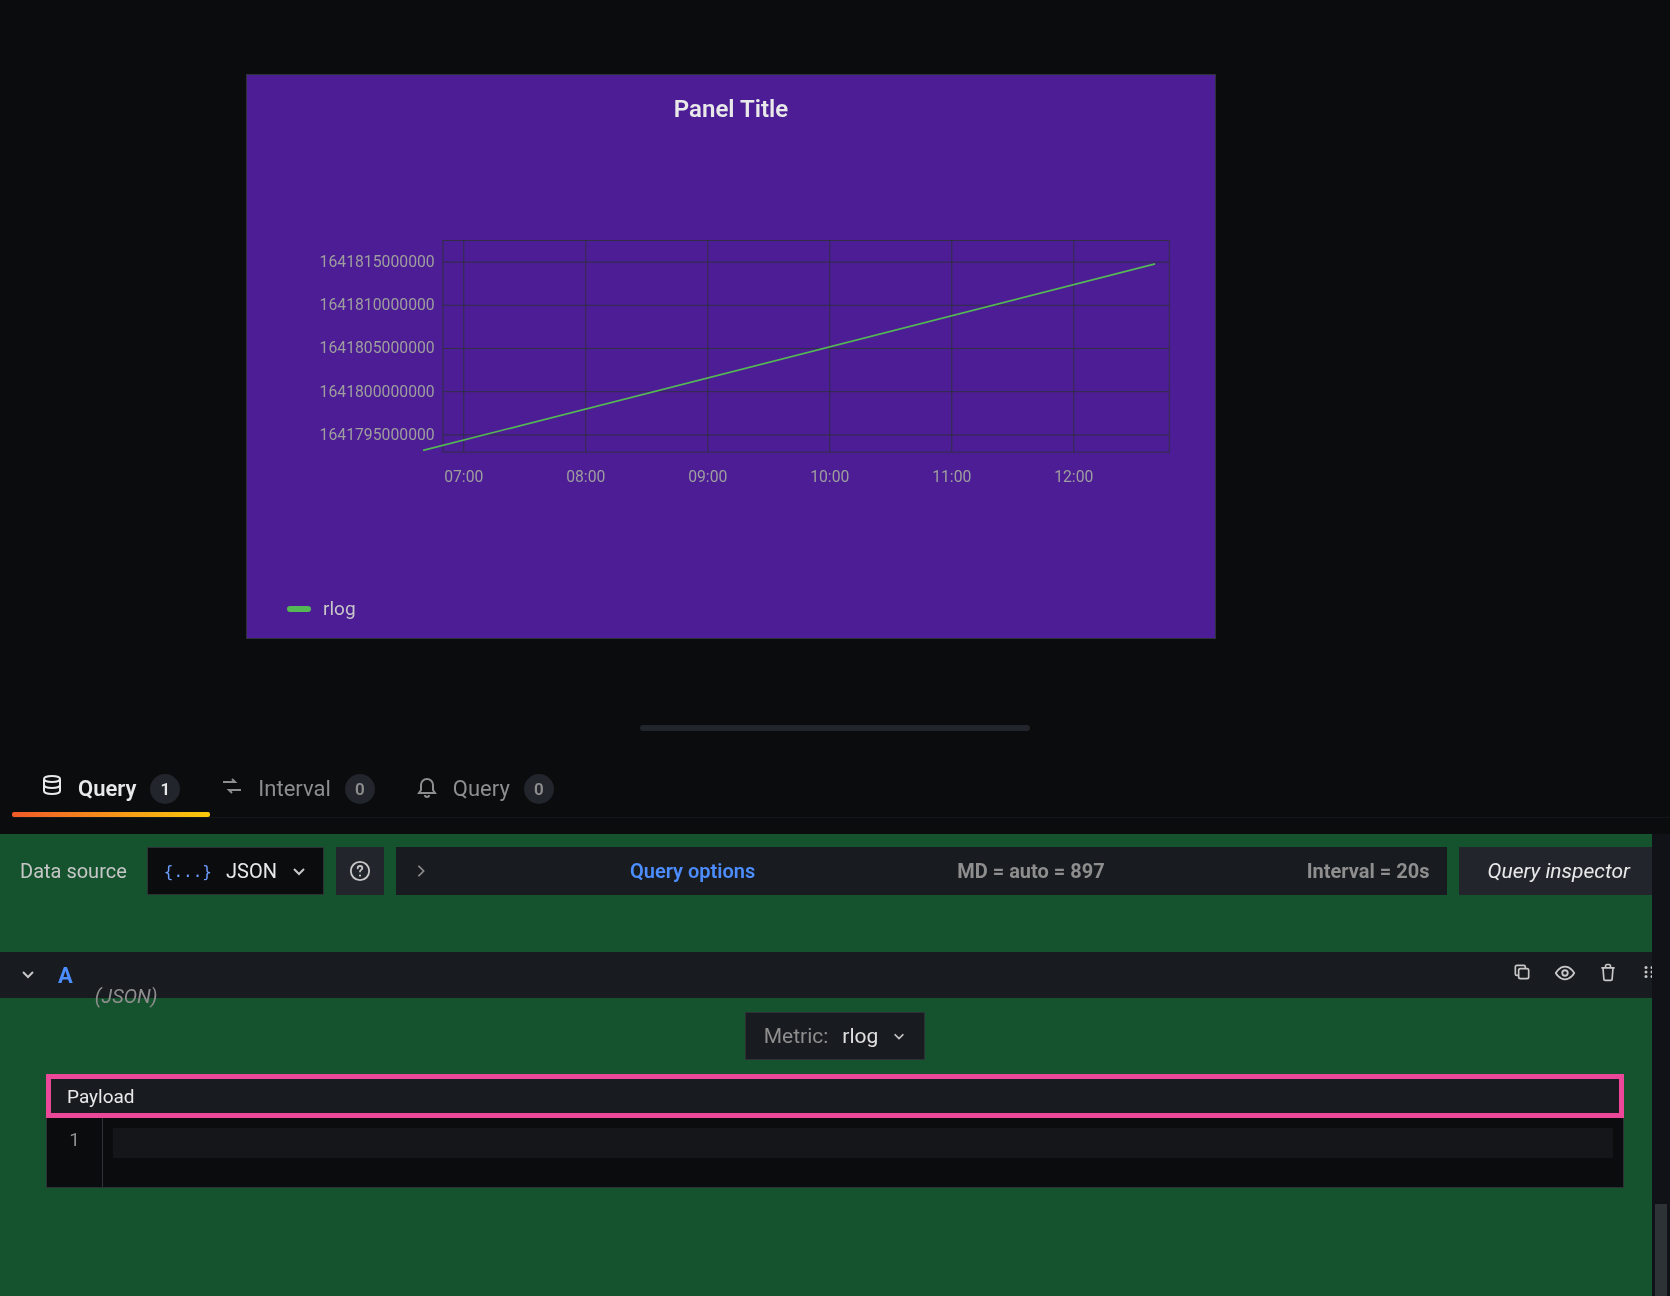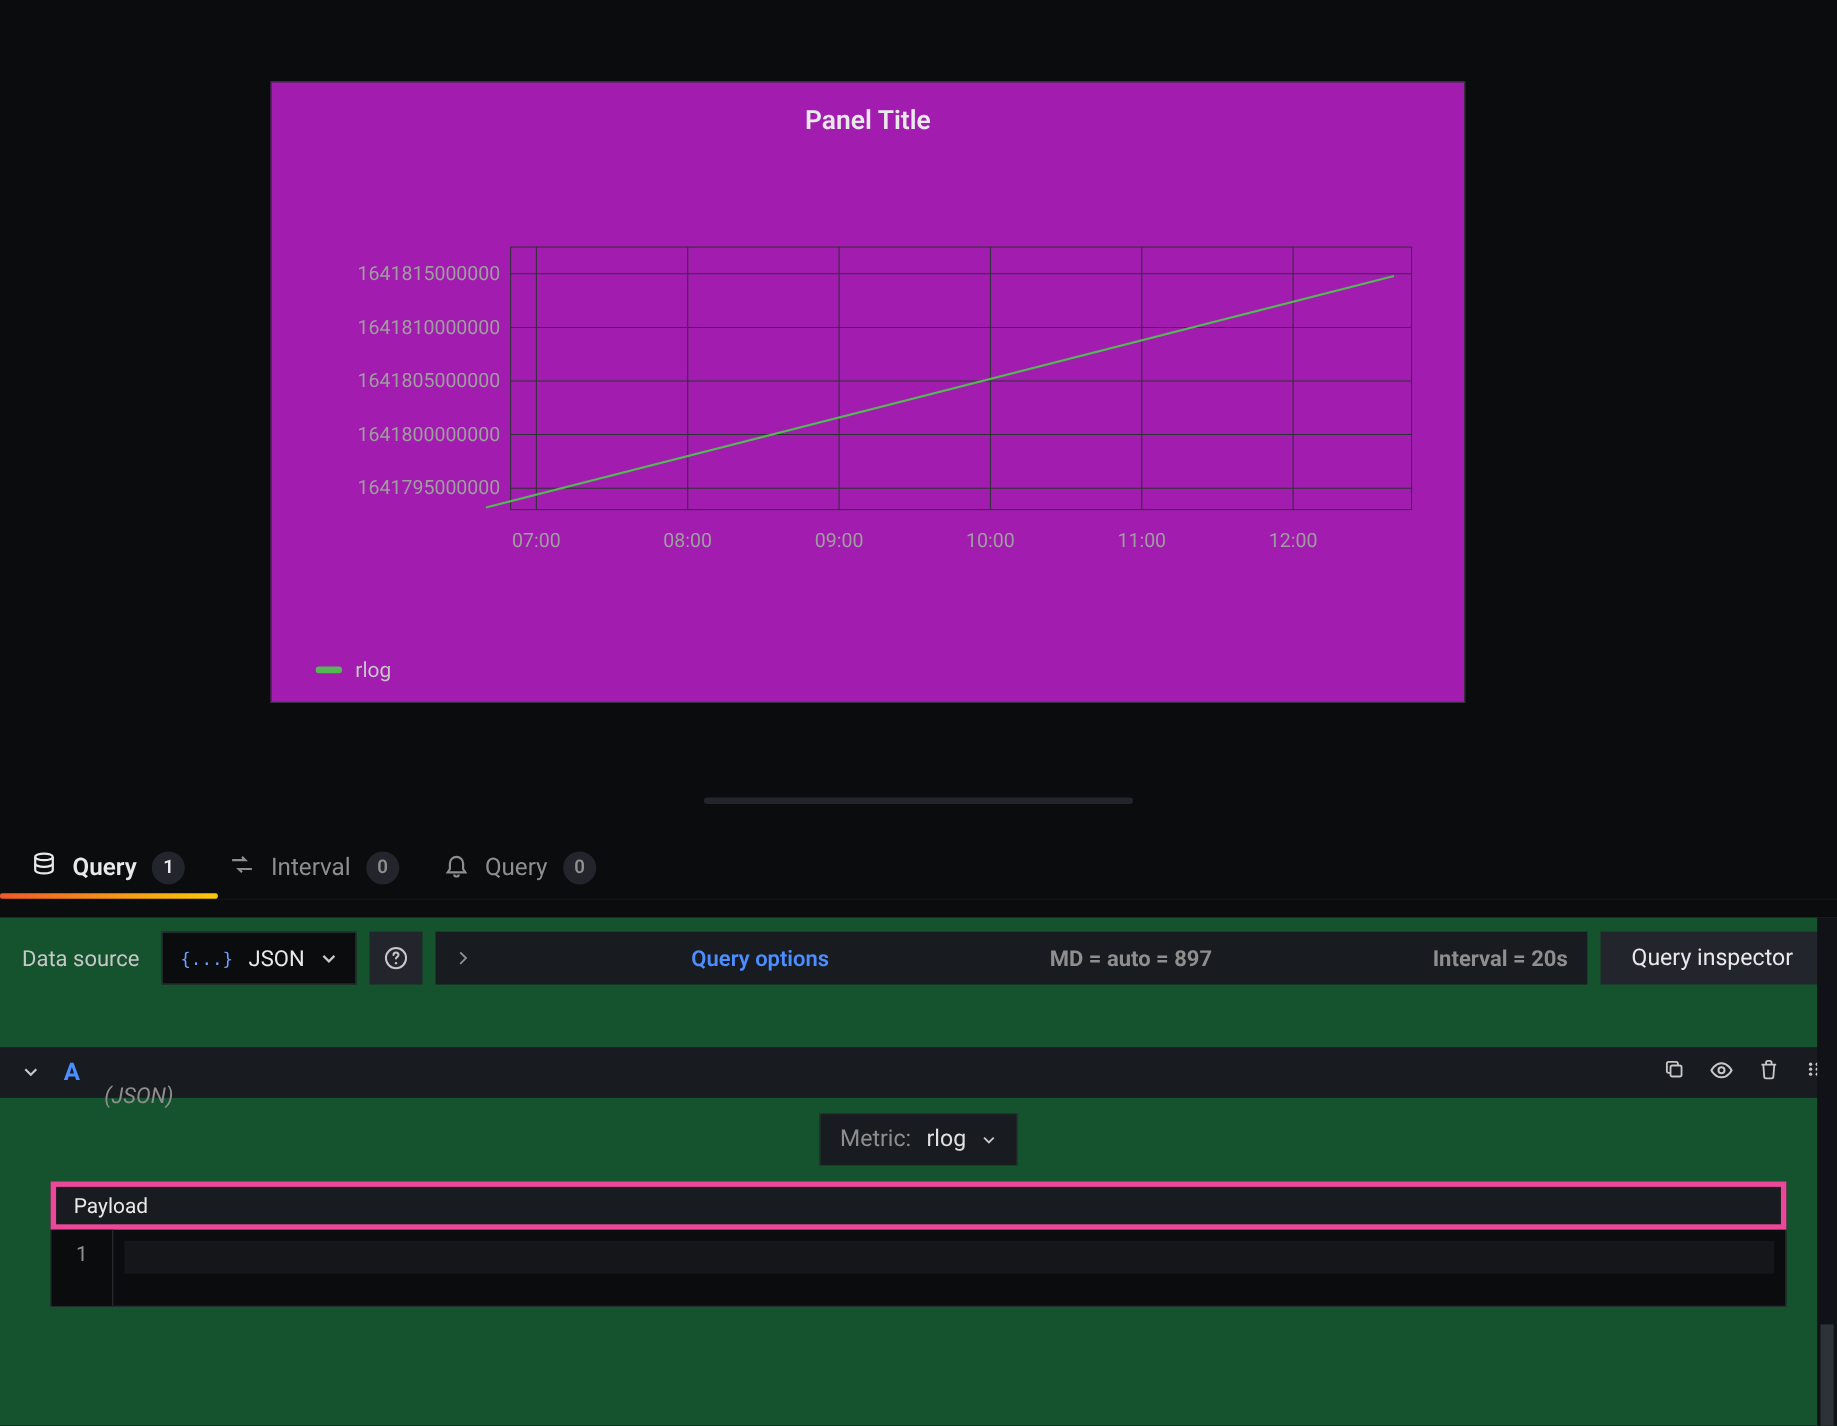--- a/index.html
+++ b/index.html
@@ -17,24 +17,24 @@
     height: 1296px;
     position: relative;
     background: #0b0c0e;
   }
 
   
   .panel-wrap {
     position: absolute;
     left: 246px;
     top: 74px;
-    width: 1086px;
+    width: 970px;
     height: 565px;
     border: 1px solid #2c3235;
-    background: #a21caf;
+    background: #4c1d95;
   }
   .panel-title {
     text-align: center;
     padding-top: 20px;
     font-size: 24px;
     font-weight: 600;
     color: #e9e9ea;
   }
   .chart-area {
     position: absolute;
@@ -69,21 +69,21 @@
     width: 390px;
     height: 6px;
     background: #22252b;
     border-radius: 3px;
     cursor: row-resize;
   }
 
   
   .tabs {
     position: absolute;
-    left: 0;
+    left: 12px;
     top: 760px;
     right: 0;
     height: 58px;
     display: flex;
     align-items: center;
     gap: 40px;
     padding-left: 28px;
     border-bottom: 1px solid #141619;
   }
   .tab {
@@ -173,20 +173,21 @@
   .muted { color:#8e8e8e;font-weight:bold; }
   .q-inspector {
     margin-left:auto;
     background:#22252b;
     height:48px;
     padding:0 28px;
     display:flex; align-items:center;
     color:#e9e9ea;
     font-size:21px;
     cursor:pointer;
+    font-style:italic;
   }
 
   
   .query-row-head {
     margin-top: 44px;
     height: 46px;
     background:#181b1f;
     display:flex; align-items:center;
     padding: 0 12px 0 20px;
     gap: 22px;

